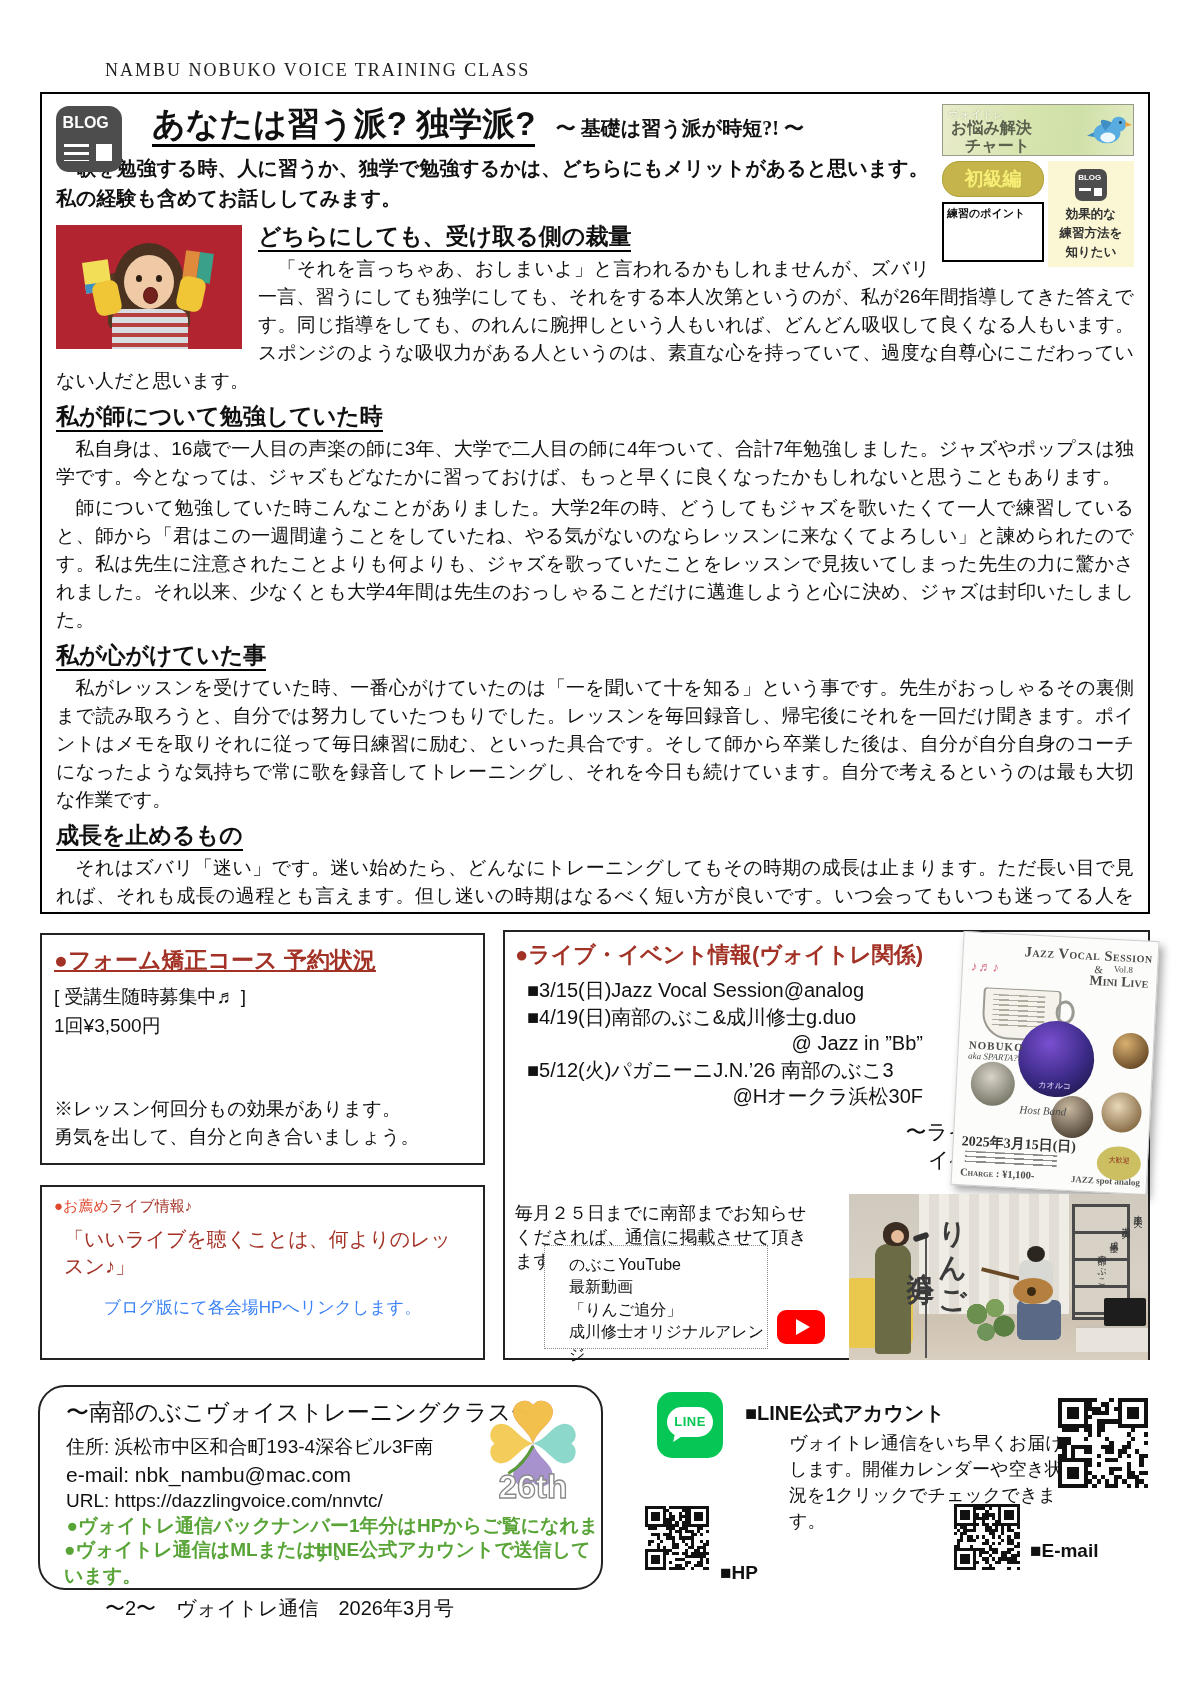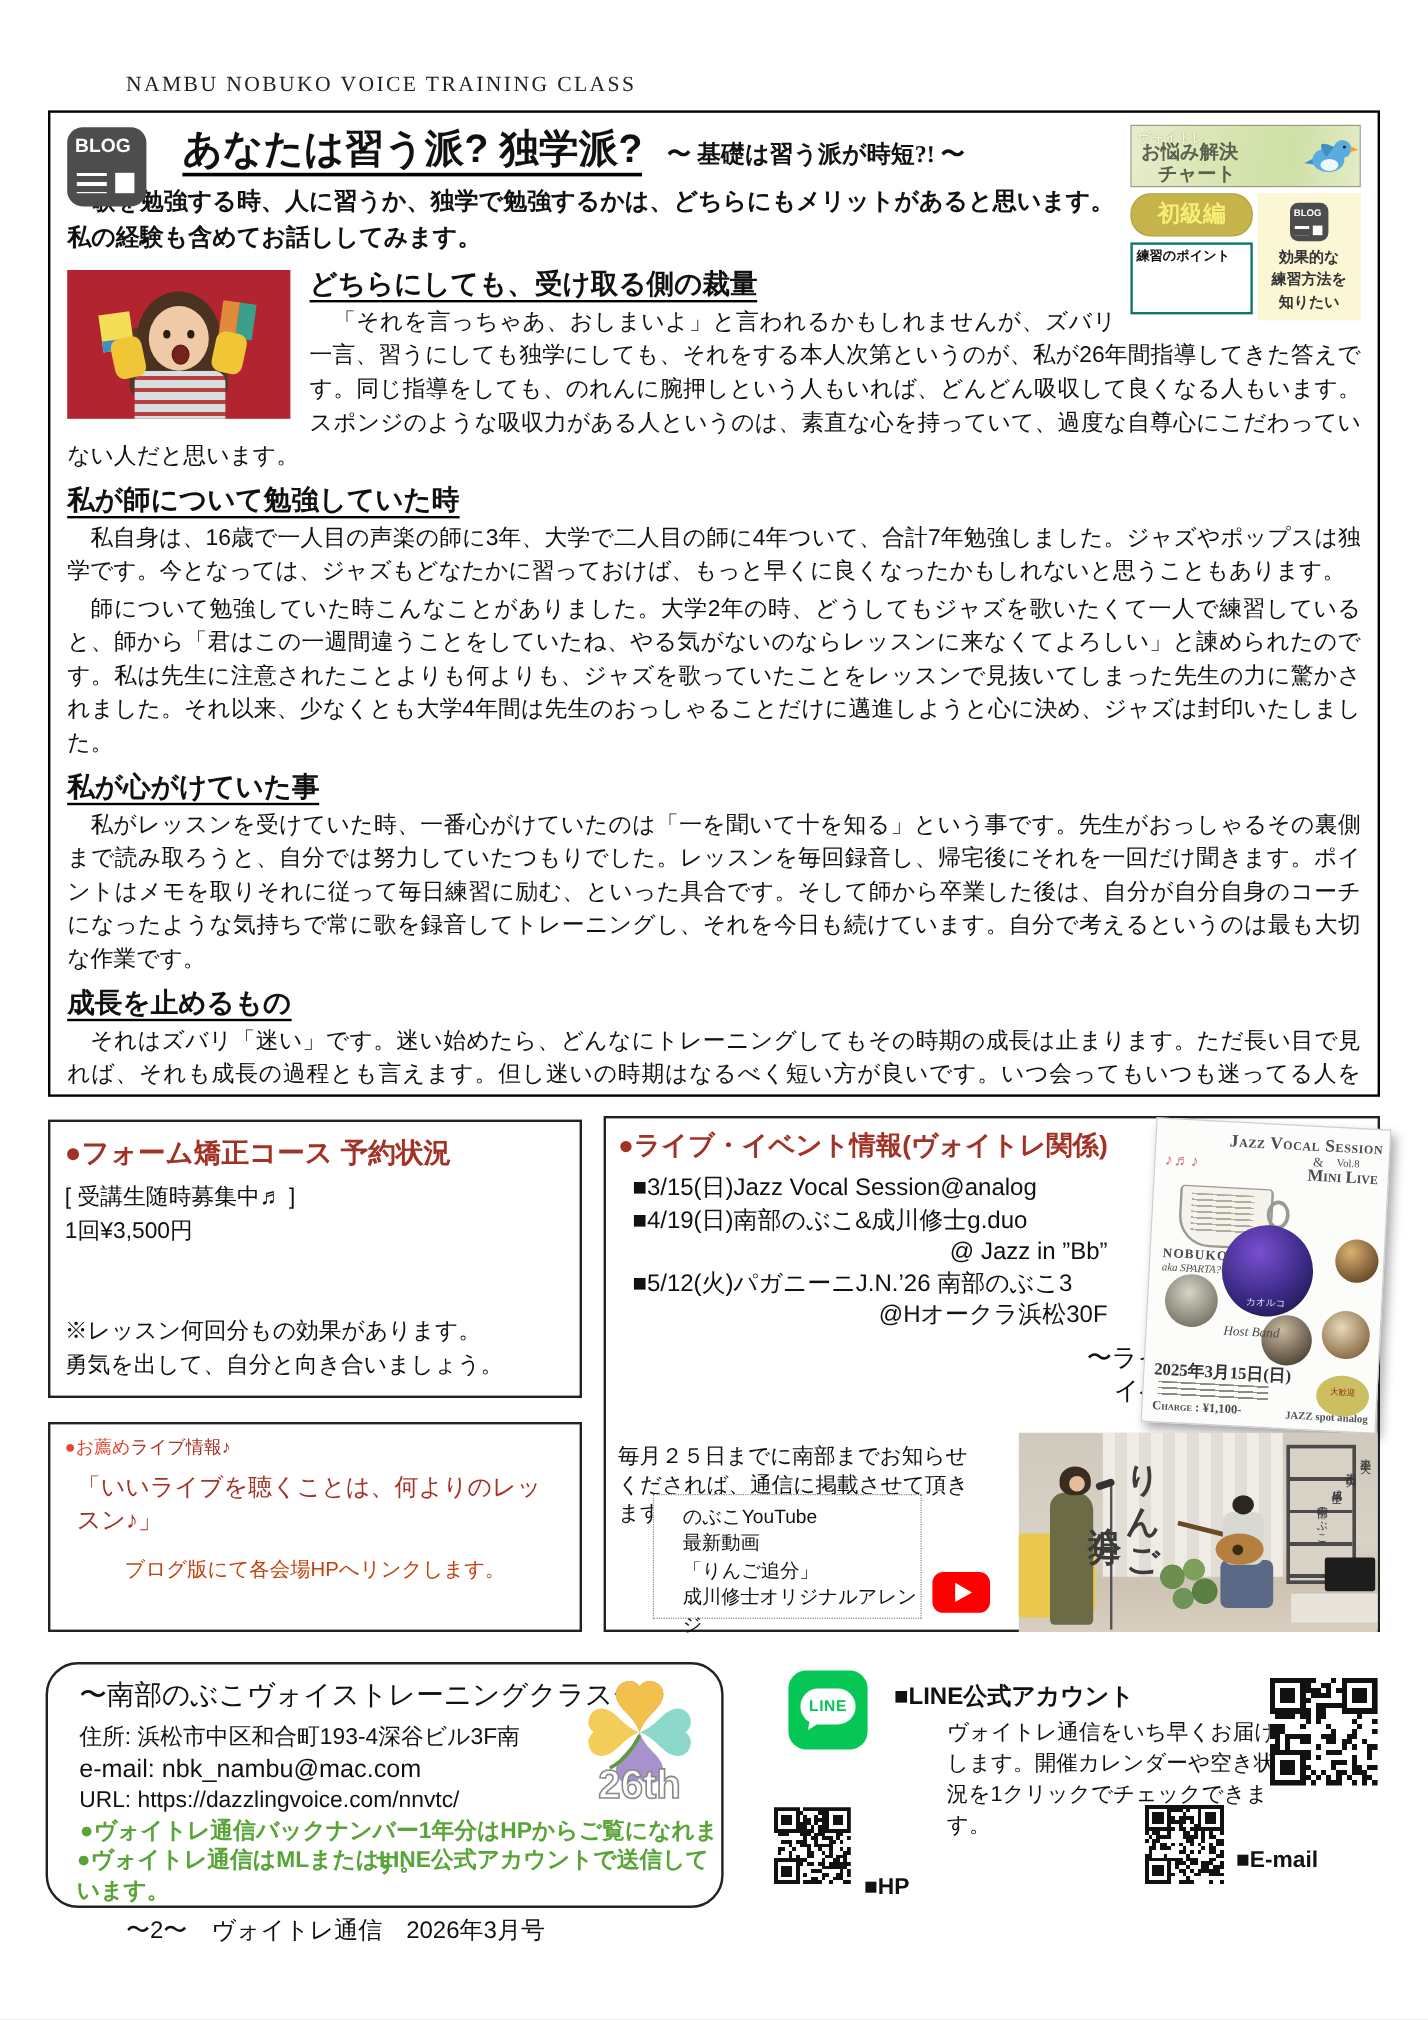--- a/index.html
+++ b/index.html
@@ -26,21 +26,21 @@
   .solver{float:right;width:192px;margin:4px 0 8px 12px;}
   .solver-banner{position:relative;height:52px;border:1px solid #9a9a8a;box-sizing:border-box;
       background:linear-gradient(100deg,#e9eccb 0%,#d6e4ae 45%,#cfe0a8 70%,#e4ecc4 100%);}
   .sb-small{position:absolute;left:5px;top:2px;font-size:11px;color:#fdfdf2;text-shadow:0 0 2px #8a9a6a;}
   .sb-main{position:absolute;left:8px;top:14px;font-size:16px;font-weight:bold;color:#5a604e;line-height:1.15;}
   .sb-bird{position:absolute;right:1px;top:2px;}
   .solver-row{display:flex;margin-top:5px;}
   .solver-colL{width:104px;}
   .solver-badge{width:100px;height:34px;border-radius:17px;background:#c4b44b;border:1px solid #b0a23a;
       color:#f6ee75;font-size:19px;font-weight:bold;text-align:center;line-height:34px;}
-  .solver-point{width:102px;height:60px;border:2px solid #0f766e;box-sizing:border-box;background:#fff;
+  .solver-point{width:102px;height:60px;border:2px solid #000000;box-sizing:border-box;background:#fff;
       font-size:11px;font-weight:bold;padding:2px 3px;margin-top:5px;}
   .solver-want{width:86px;margin-left:2px;background:#fbf7d5;text-align:center;padding:2px 0 6px 0;}
   .solver-want-text{font-size:12.5px;font-weight:bold;color:#333;line-height:1.5;white-space:pre-line;}
   .girl-photo{float:left;width:186px;height:124px;margin:4px 16px 4px 0;background:#b32431;
       position:relative;overflow:hidden;}
   .g-hair{position:absolute;left:58px;top:18px;width:70px;height:78px;border-radius:50% 50% 42% 42%;background:#4a3120;}
   .g-braidL{position:absolute;left:52px;top:48px;width:12px;height:56px;border-radius:6px;background:#543823;}
   .g-braidR{position:absolute;left:122px;top:48px;width:12px;height:56px;border-radius:6px;background:#543823;}
   .g-face{position:absolute;left:68px;top:30px;width:50px;height:54px;border-radius:50%;background:#f0c9a6;}
   .g-eye{position:absolute;top:20px;width:6px;height:7px;border-radius:50%;background:#2c1d12;}
@@ -53,30 +53,30 @@
   .g-gloveR{left:122px;top:52px;transform:rotate(12deg);}
   .g-spongeL{position:absolute;left:28px;top:36px;width:26px;height:22px;background:#f3de58;border-bottom:9px solid #3f8fc4;transform:rotate(-8deg);}
   .g-spongeR{position:absolute;left:128px;top:26px;width:14px;height:30px;background:#e08a3c;box-shadow:14px 0 0 #3aa08a;transform:rotate(8deg);}
   .intro{font-size:20px;font-weight:bold;line-height:1.5;margin:6px 0 8px 0;}
   .article-box h2{font-size:23px;margin:6px 0 3px 0;}
   .article-box h2 span{border-bottom:2.5px solid #000;padding-bottom:1px;}
   .article-box p.body{font-size:19px;line-height:1.47;margin:2px 0 4px 0;text-align:justify;}
   
   .panel{position:absolute;border:2px solid #222;box-sizing:border-box;background:#fff;}
   .box-form{left:40px;top:933px;width:445px;height:232px;padding:8px 12px;}
-  .red-head{color:#a33226;font-size:23px;font-weight:bold;margin:2px 0 8px 0;}
+  .red-head{color:#a33226;font-size:23px;font-weight:bold;margin:2px 0 8px 0;text-decoration:underline;}
   .box-form .fline{font-size:19px;margin:3px 0;}
   .box-form .fnote{font-size:19px;margin:2px 0;}
   .form-gap{height:52px;}
   .box-recommend{left:40px;top:1185px;width:445px;height:175px;padding:8px 12px;}
   .rec-head{font-size:15px;font-weight:normal;margin:2px 0 10px 0;}
   .rec-accent{color:#e0482e;}
   .rec-rest{color:#a33226;}
   .rec-quote{color:#a33226;font-size:20px;margin:4px 0 16px 10px;}
-  .rec-note{color:#c2410c;font-size:17px;text-align:center;}
+  .rec-note{color:#3b82f6;font-size:17px;text-align:center;}
   .box-live{left:503px;top:930px;width:647px;height:430px;padding:6px 8px;}
   .live-head{color:#a33226;font-size:22px;font-weight:bold;margin:2px 0 8px 2px;}
   .ev-block{width:410px;margin-left:14px;font-size:20px;line-height:1.28;}
   .ev-line{margin:1px 0;}
   .ev-right{text-align:right;padding-right:14px;}
   .recruit{font-size:21px;margin-top:8px;line-height:1.35;text-align:right;}
   .recruit .r2{padding-left:48px;}
   .live-note{width:302px;font-size:18px;line-height:1.35;margin-top:26px;margin-left:2px;}
   .yt-box{position:absolute;left:39px;top:313px;width:224px;height:104px;border:1.5px dotted #888;
           box-sizing:border-box;padding:8px 0 0 24px;font-size:16px;line-height:1.4;background:#fff;}

